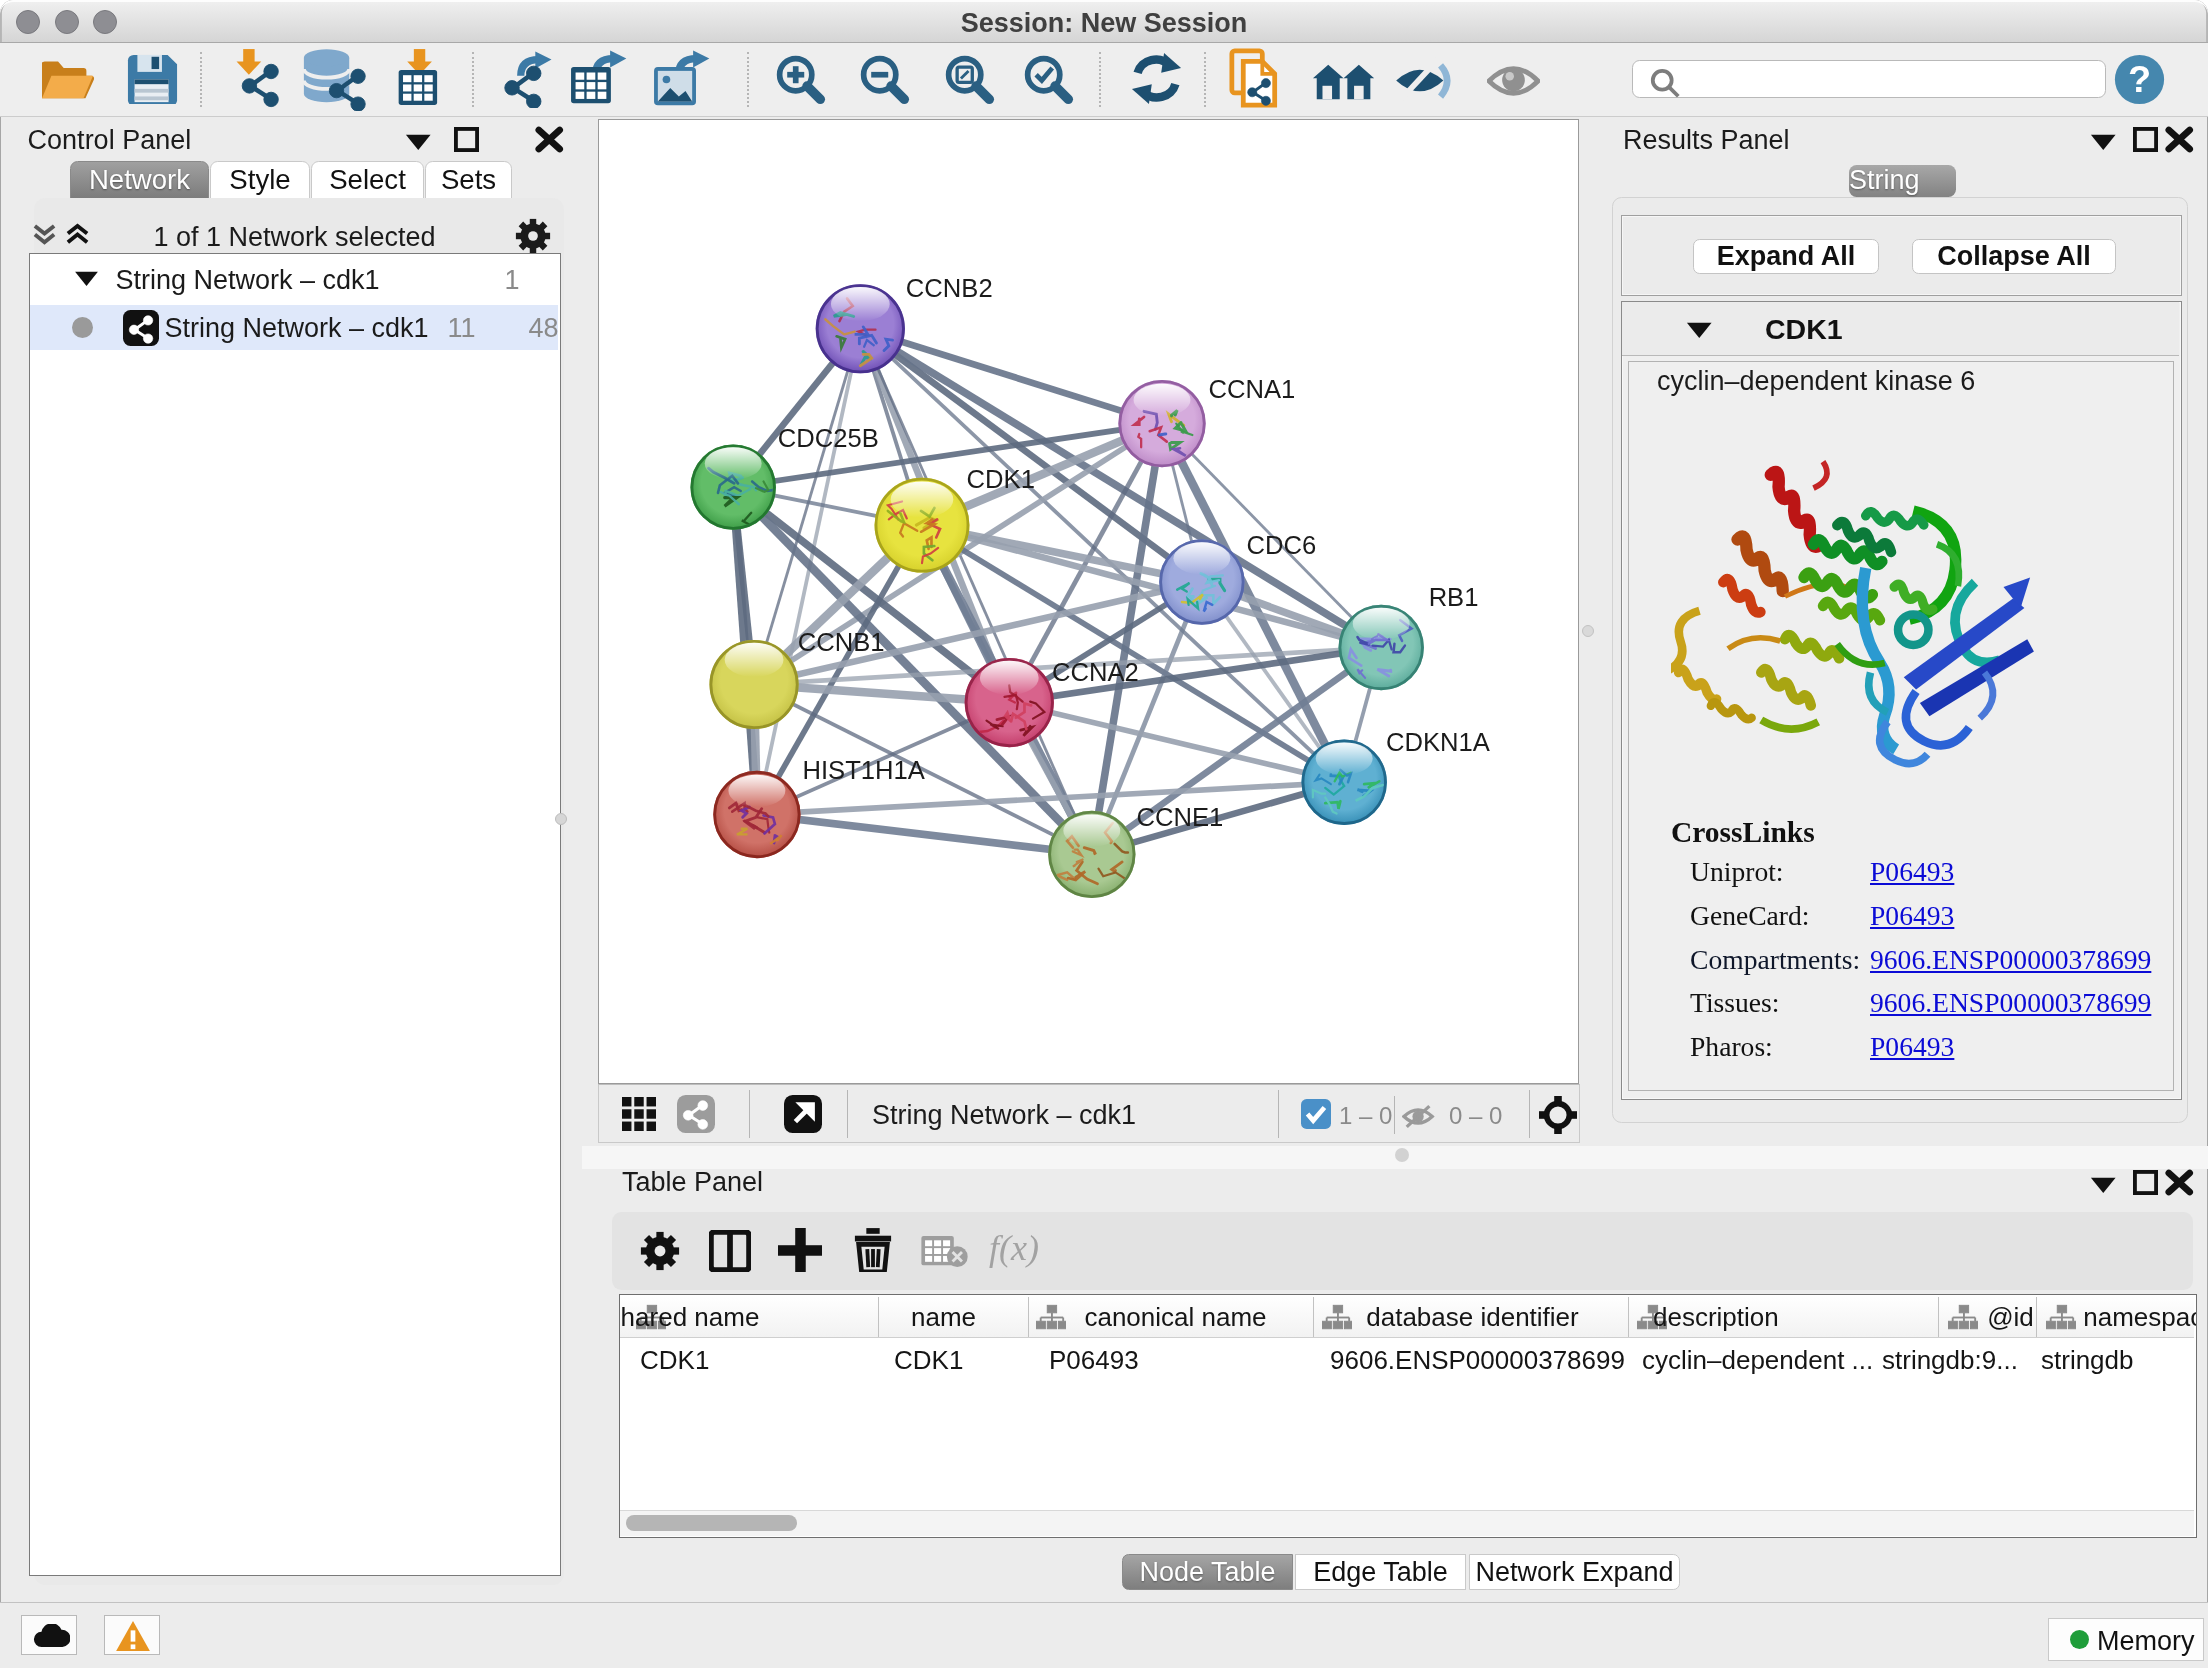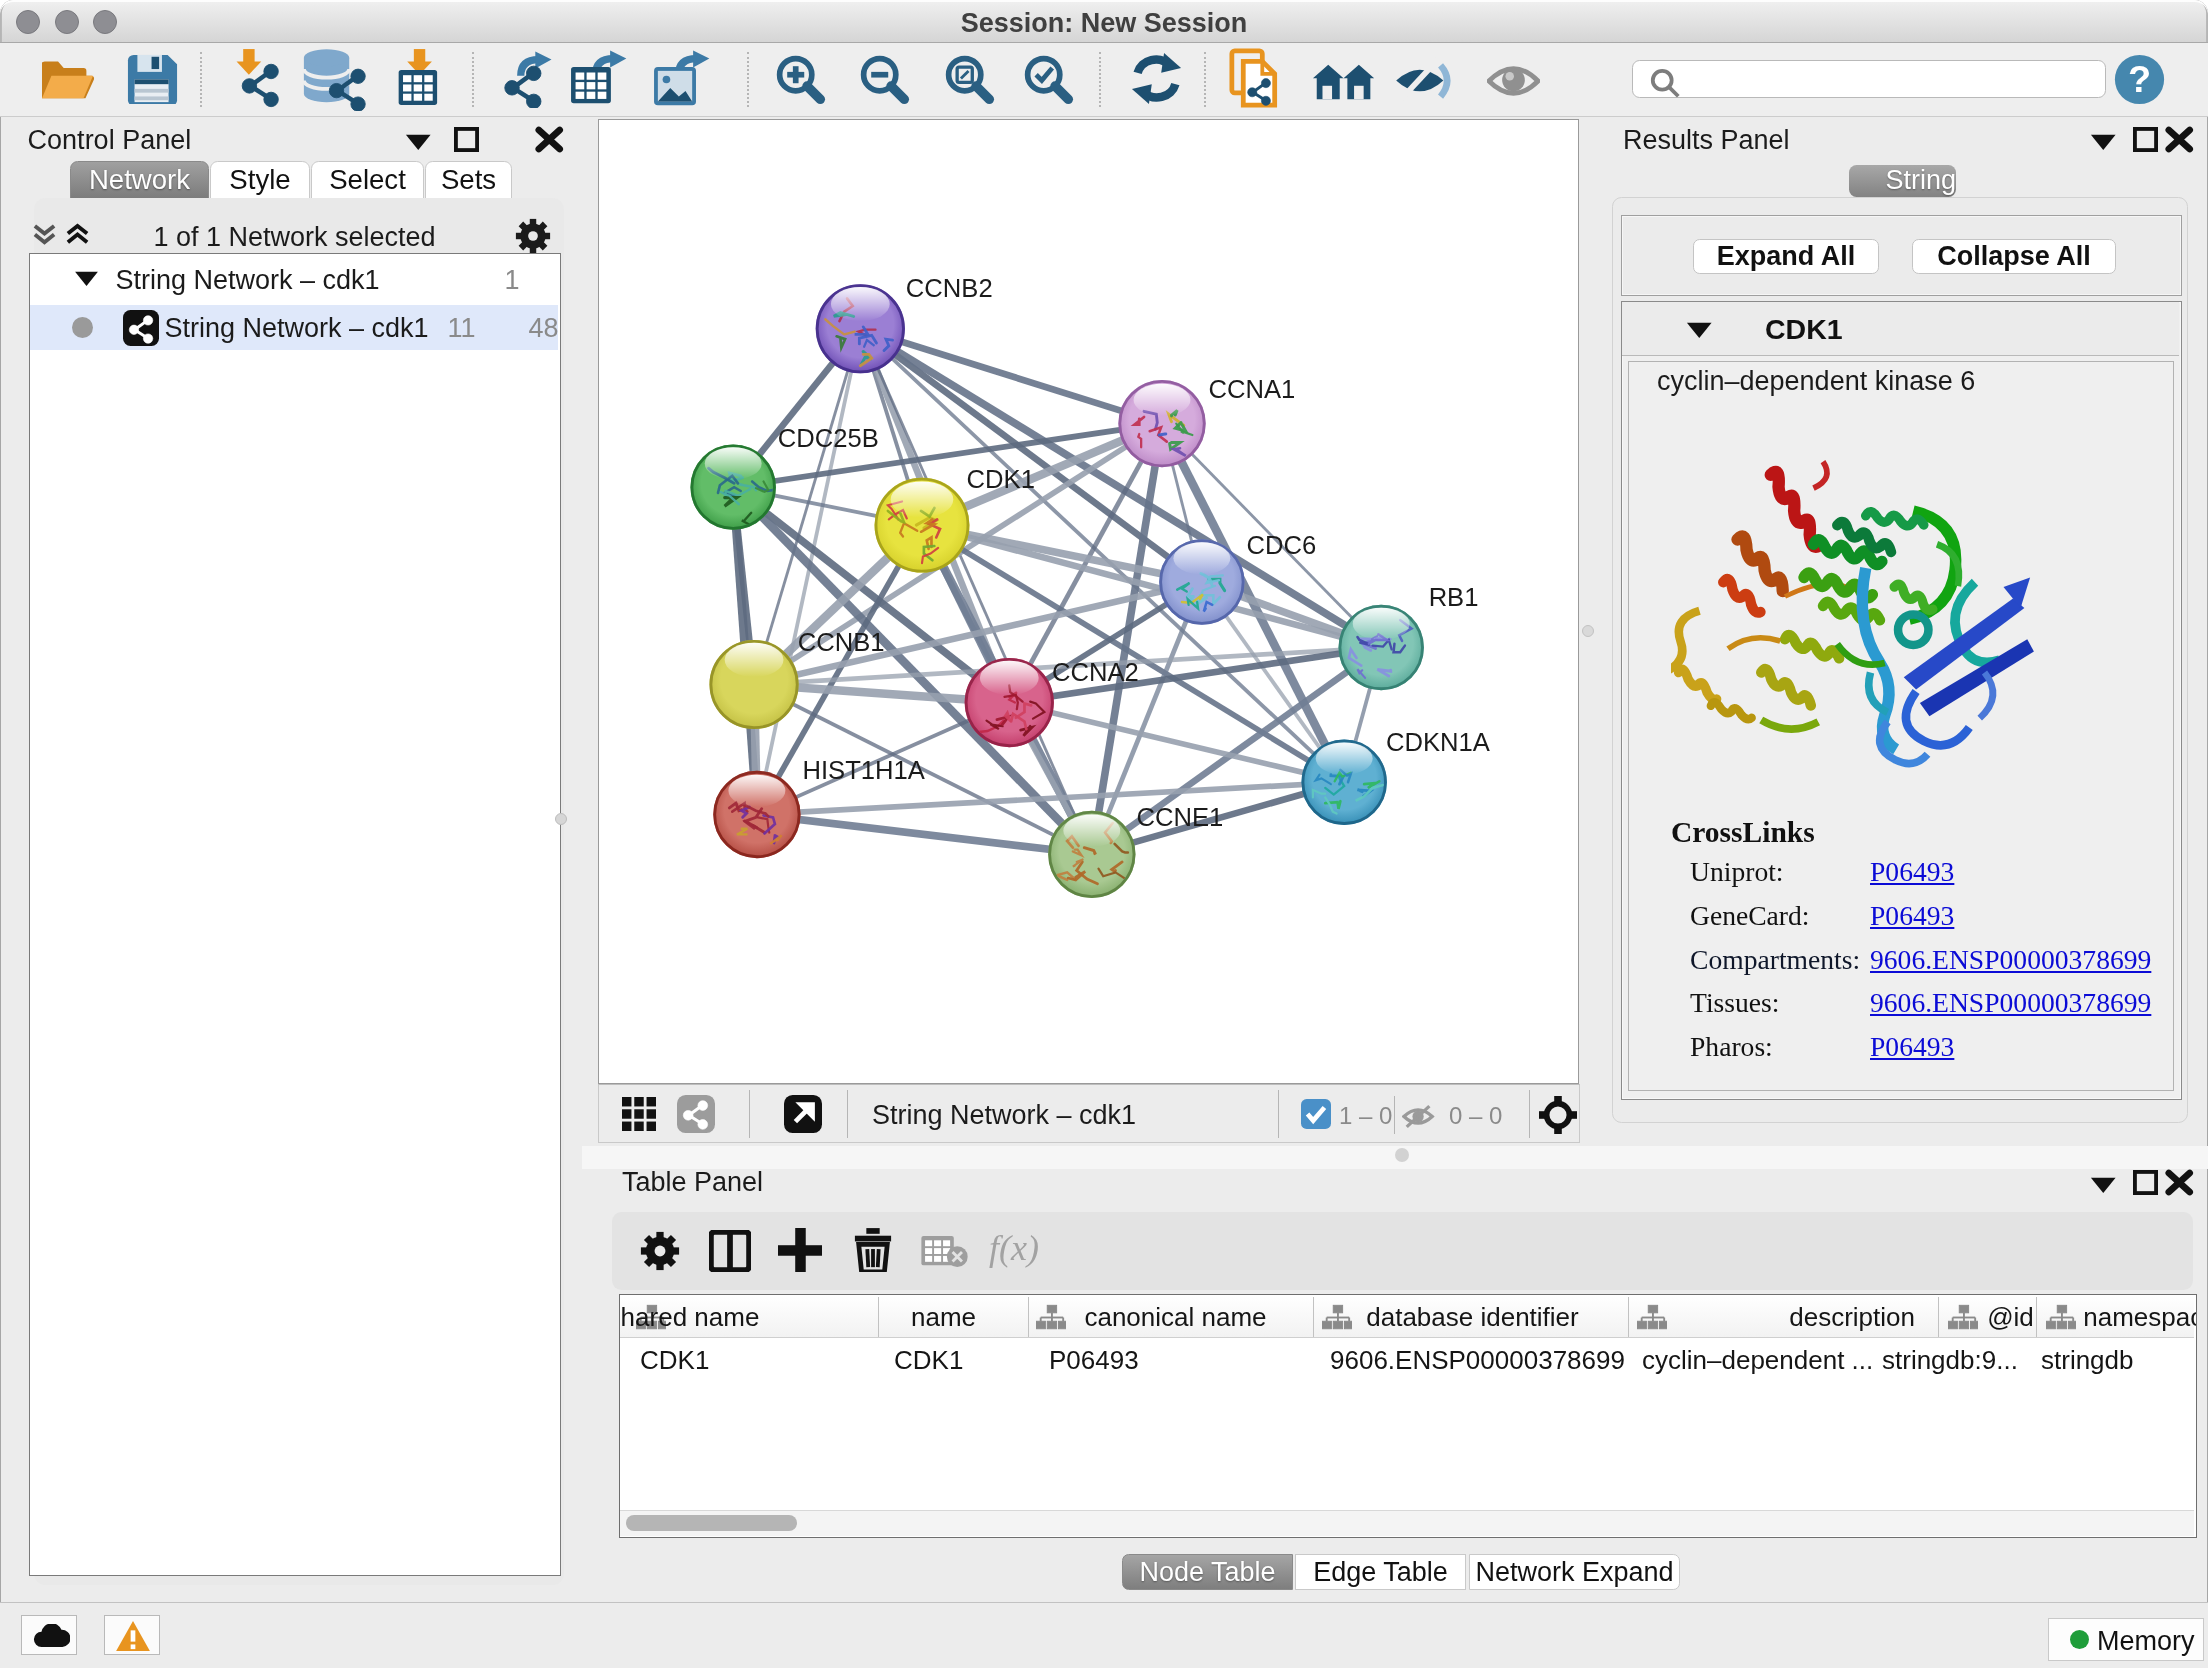--- a/index.html
+++ b/index.html
@@ -16,21 +16,21 @@
 .tabsel{background:linear-gradient(#a0a0a0,#7c7c7c);color:#fff;border:1px solid #8a8a8a;text-shadow:0 1px 1.9px rgba(0,0,0,.4);}
 .cpinner{left:34px;top:198px;width:530px;height:1387px;background:#e9e9e9;border-radius:11.4px;}
 .listbox{left:28.5px;top:253px;width:532px;height:1323px;background:#fff;border:1.9px solid #7a7a7a;}
 .row2{left:0;top:51px;width:528px;height:45px;background:#dfe8fa;}
 .netlbl{font-size:27px;color:#1b1b1b;}
 .netnum{font-size:27px;color:#8a8a8a;}
 .canvas{left:598px;top:119px;width:981px;height:965px;background:#fff;border:1px solid #9a9a9a;}
 .canvbar{left:598px;top:1084px;width:982px;height:59px;background:#ececec;border:1px solid #c9c9c9;border-top:1px solid #bdbdbd;}
 .cbsep{top:1090px;height:48px;width:0;border-left:1px solid #b5b5b5;}
 .rpbox{left:1612px;top:197px;width:576px;height:926px;background:#ebebeb;border:1px solid #d2d2d2;border-radius:9.5px;}
-.stringtab{left:1849px;top:165px;width:107px;height:32px;background:linear-gradient(#a8a8a8,#828282);border-radius:7.6px;color:#fff;font-size:27px;text-align:right;line-height:31px;text-shadow:0 1px 1.9px rgba(0,0,0,.35);padding-left:36px;}
+.stringtab{left:1849px;top:165px;width:107px;height:32px;background:linear-gradient(#a8a8a8,#828282);border-radius:7.6px;color:#fff;font-size:27px;text-align:left;line-height:31px;text-shadow:0 1px 1.9px rgba(0,0,0,.35);}
 .boxA{left:1621px;top:215px;width:561px;height:81px;border:1px solid #9f9f9f;box-shadow:inset 0 0 0 1px #f6f6f6;}
 .btn{top:239px;height:35px;background:#fff;border:1px solid #c4c4c4;border-radius:6.7px;font-size:27px;font-weight:bold;color:#111;text-align:center;line-height:33px;}
 .boxB{left:1621px;top:301px;width:561px;height:799px;border:1.9px solid #8a8a8a;background:#efefef;box-shadow:inset 0 0 0 1px #f8f8f8;}
 .cdkhead{left:0;top:0;width:557px;height:54px;background:#ebebeb;border-bottom:1px solid #b9b9b9;}
 .serif{font-family:"Liberation Serif",serif;}
 .xlink{color:#0b0bd6;text-decoration:underline;}
 .tptool{left:29.5px;top:44px;width:1581px;height:78px;background:#e3e3e3;border-radius:9.5px;}
 .tbl{left:619px;top:1294px;width:1578px;height:244px;background:#fff;border:1.9px solid #6e6e6e;overflow:hidden;}
 .th{font-size:26px;color:#151515;}
 .td{font-size:26px;color:#151515;}
@@ -874,21 +874,21 @@
         <line x1="15" y1="8" x2="15" y2="13" stroke-width="2"></line>
         <line x1="3" y1="13" x2="27" y2="13" stroke-width="2"></line>
         <line x1="3" y1="13" x2="3" y2="17" stroke-width="2"></line>
         <line x1="15" y1="13" x2="15" y2="17" stroke-width="2"></line>
         <line x1="27" y1="13" x2="27" y2="17" stroke-width="2"></line>
         <rect x="-2" y="17" width="10" height="8"></rect>
         <rect x="10" y="17" width="10" height="8"></rect>
         <rect x="22" y="17" width="10" height="8"></rect>
       </g>
     </svg>
-    <div class="abs th" style="left:1010px;top:6.7px;width:285px;text-align:right">description</div>
+    <div class="abs th" style="left:1033px;top:6.7px;width:285px;text-align:left">description</div>
     <div class="colsep" style="left:1008px"></div>
     <svg class="abs" style="left:1328px;top:8.6px" width="30" height="27" viewBox="0 0 32 28">
       <g transform="translate(2,1) scale(1.0)" fill="#8a8a8a" stroke="#8a8a8a">
         <rect x="10" y="0" width="10" height="8"></rect>
         <line x1="15" y1="8" x2="15" y2="13" stroke-width="2"></line>
         <line x1="3" y1="13" x2="27" y2="13" stroke-width="2"></line>
         <line x1="3" y1="13" x2="3" y2="17" stroke-width="2"></line>
         <line x1="15" y1="13" x2="15" y2="17" stroke-width="2"></line>
         <line x1="27" y1="13" x2="27" y2="17" stroke-width="2"></line>
         <rect x="-2" y="17" width="10" height="8"></rect>

